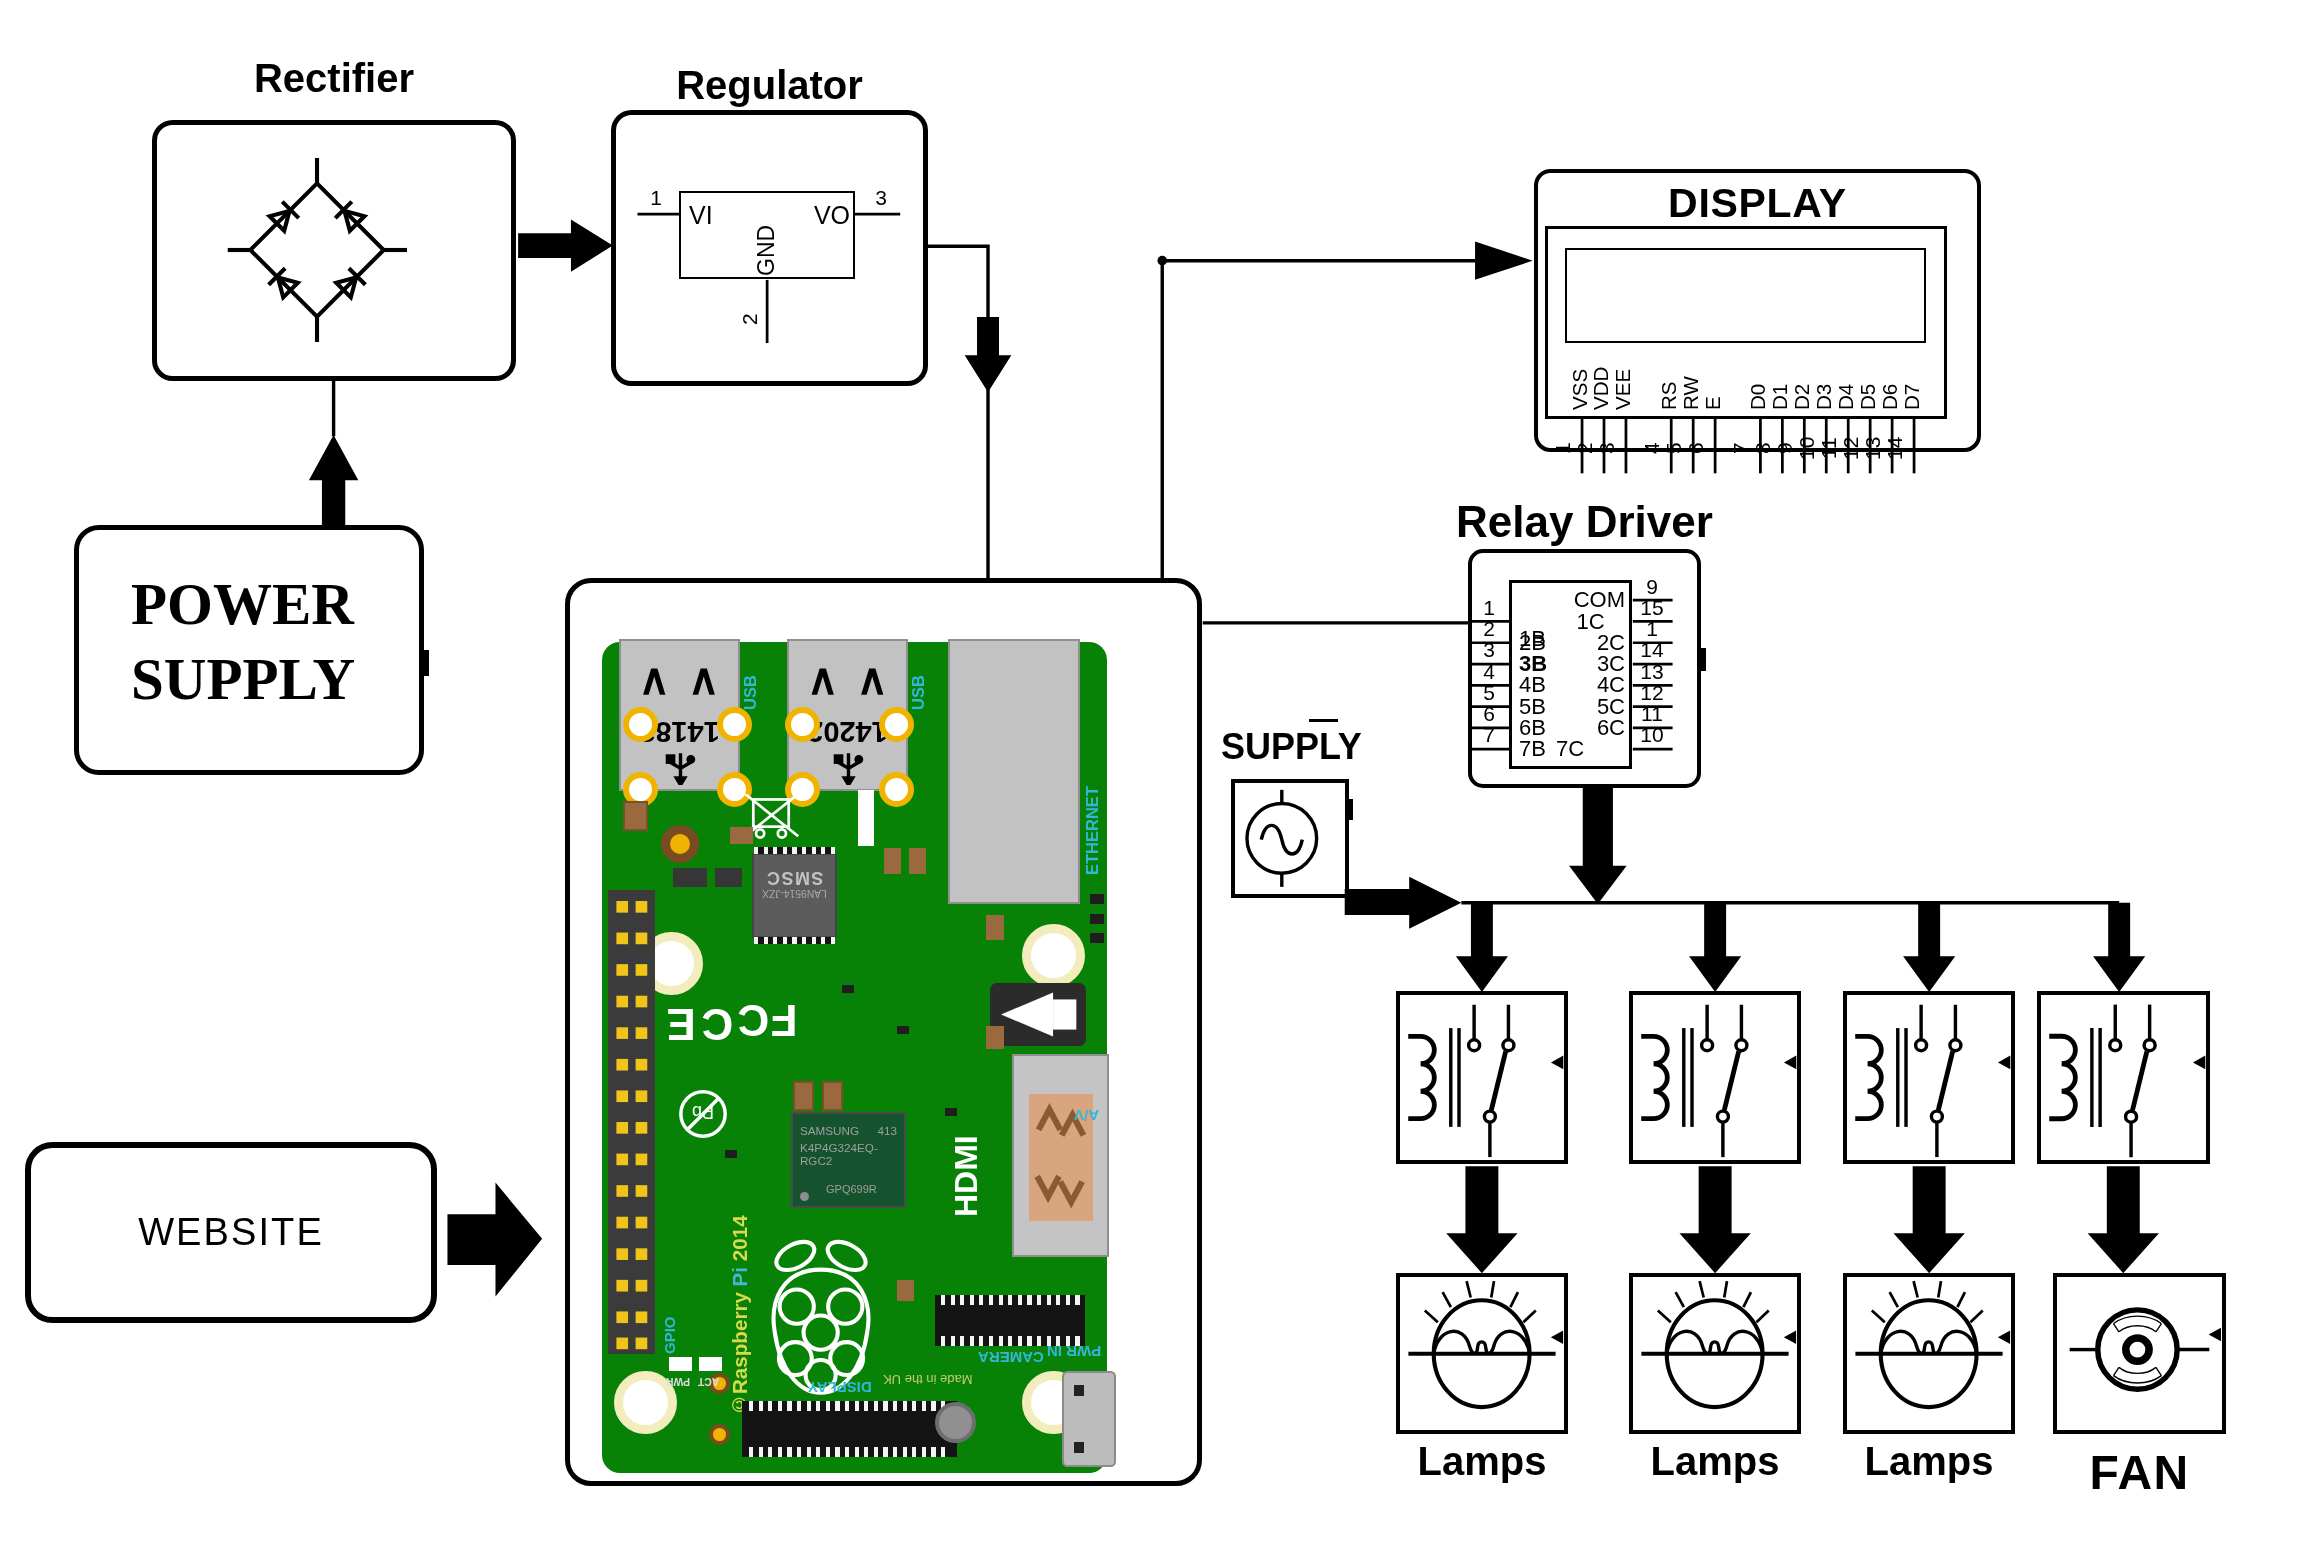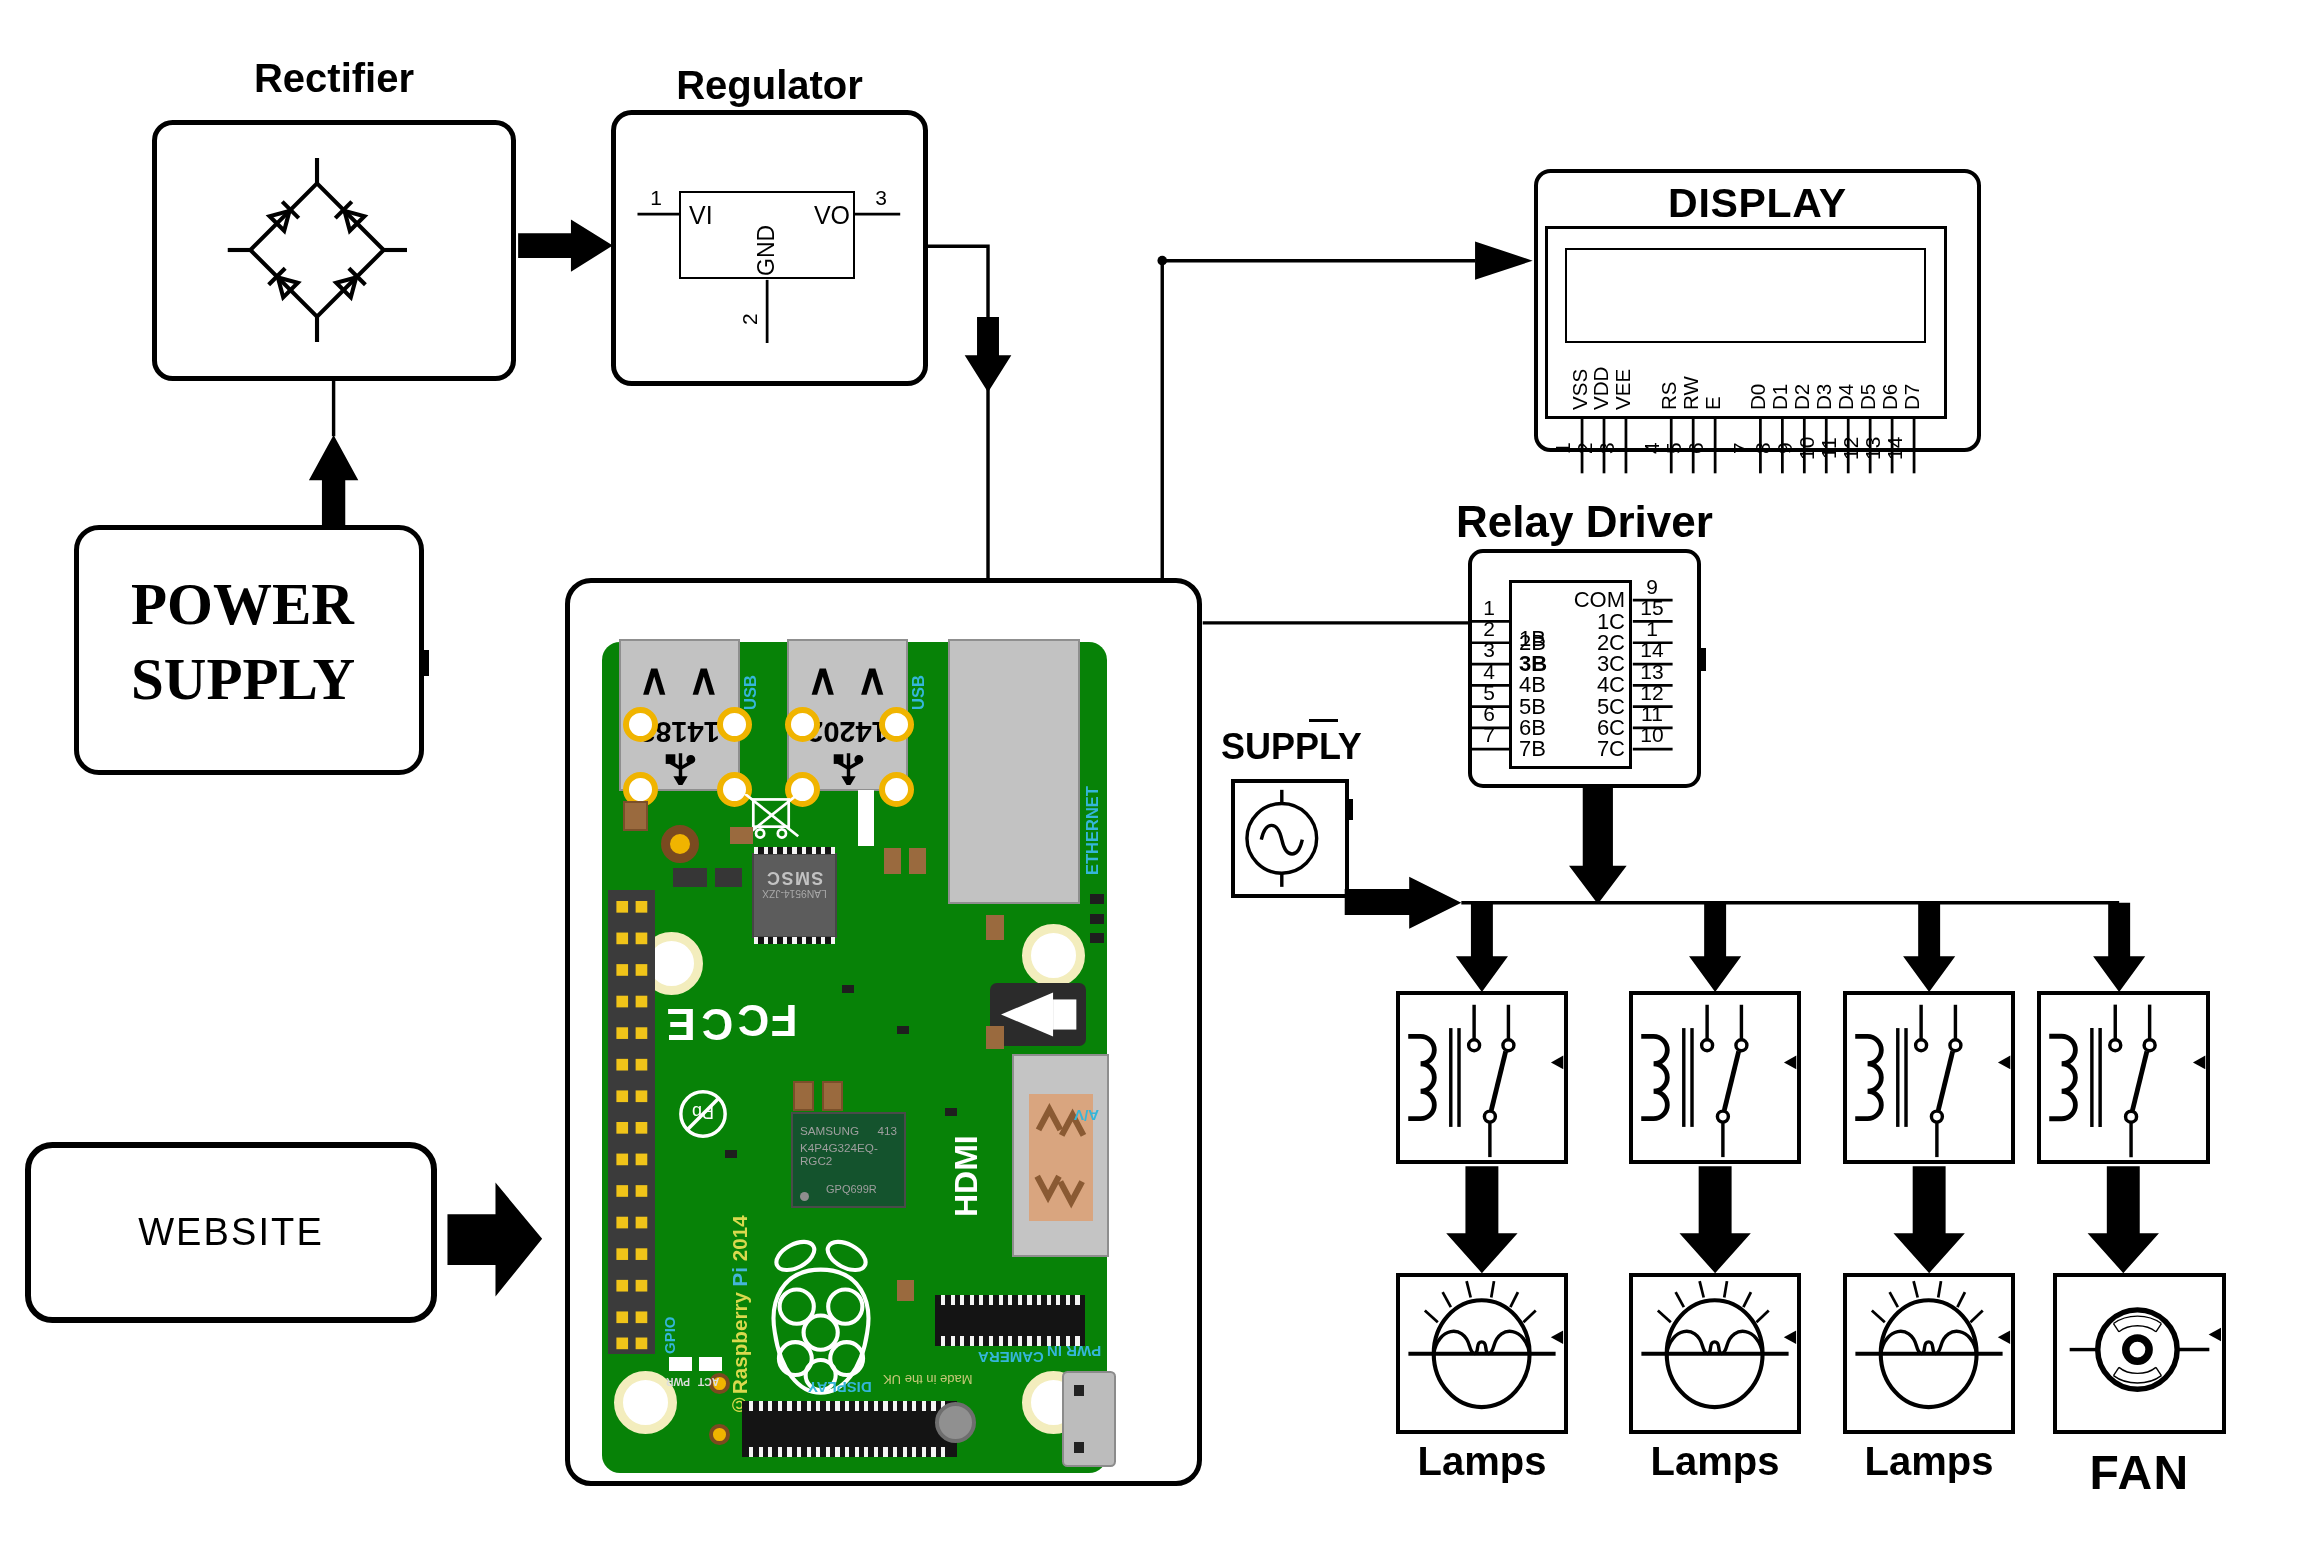--- a/index.html
+++ b/index.html
@@ -348,27 +348,27 @@
 
 <div class="pinnum" style="left:1635px;top:576px;width:34px;">9</div>
 <div class="pinnum" style="left:1635px;top:597px;width:34px;">15</div>
 <div class="pinnum" style="left:1635px;top:618px;width:34px;">1</div>
 <div class="pinnum" style="left:1635px;top:639px;width:34px;">14</div>
 <div class="pinnum" style="left:1635px;top:661px;width:34px;">13</div>
 <div class="pinnum" style="left:1635px;top:682px;width:34px;">12</div>
 <div class="pinnum" style="left:1635px;top:703px;width:34px;">11</div>
 <div class="pinnum" style="left:1635px;top:724px;width:34px;">10</div>
 <div class="pinlabel" style="left:1556px;top:589px;width:69px;text-align:right;font-size:22px;">COM</div>
-<div class="pinlabel" style="left:1556px;top:611px;width:69px;text-align:right;font-size:22px;">1C</div>
+<div class="pinlabel" style="left:1556px;top:611px;width:69px;text-align:center;font-size:22px;">1C</div>
 <div class="pinlabel" style="left:1556px;top:632px;width:69px;text-align:right;font-size:22px;">2C</div>
 <div class="pinlabel" style="left:1556px;top:653px;width:69px;text-align:right;font-size:22px;">3C</div>
 <div class="pinlabel" style="left:1556px;top:674px;width:69px;text-align:right;font-size:22px;">4C</div>
 <div class="pinlabel" style="left:1556px;top:696px;width:69px;text-align:right;font-size:22px;">5C</div>
 <div class="pinlabel" style="left:1556px;top:717px;width:69px;text-align:right;font-size:22px;">6C</div>
-<div class="pinlabel" style="left:1556px;top:738px;width:69px;text-align:right;font-size:22px;">7C</div>
+<div class="pinlabel" style="left:1556px;top:738px;width:69px;font-size:22px;">7C</div>
 
 <div class="title" style="left:1221px;top:726px;width:137px;font-size:36px;">SUPPLY</div>
 <div class="nub" style="left:1309px;top:719px;width:29px;height:2.7px;"></div>
 <div class="blk" style="left:1231px;top:779px;width:118px;height:119px;border-width:4.1px;">
   <svg width="110" height="110" viewBox="0 0 160 161">
     <g stroke="#000" stroke-width="5" fill="none">
       <line x1="68" y1="10" x2="68" y2="30"></line>
       <circle cx="68" cy="81" r="51"></circle>
       <line x1="68" y1="132" x2="68" y2="152"></line>
       <path d="M38 83 C 44 55, 62 55, 68 83 C 74 111, 92 111, 98 83"></path>

